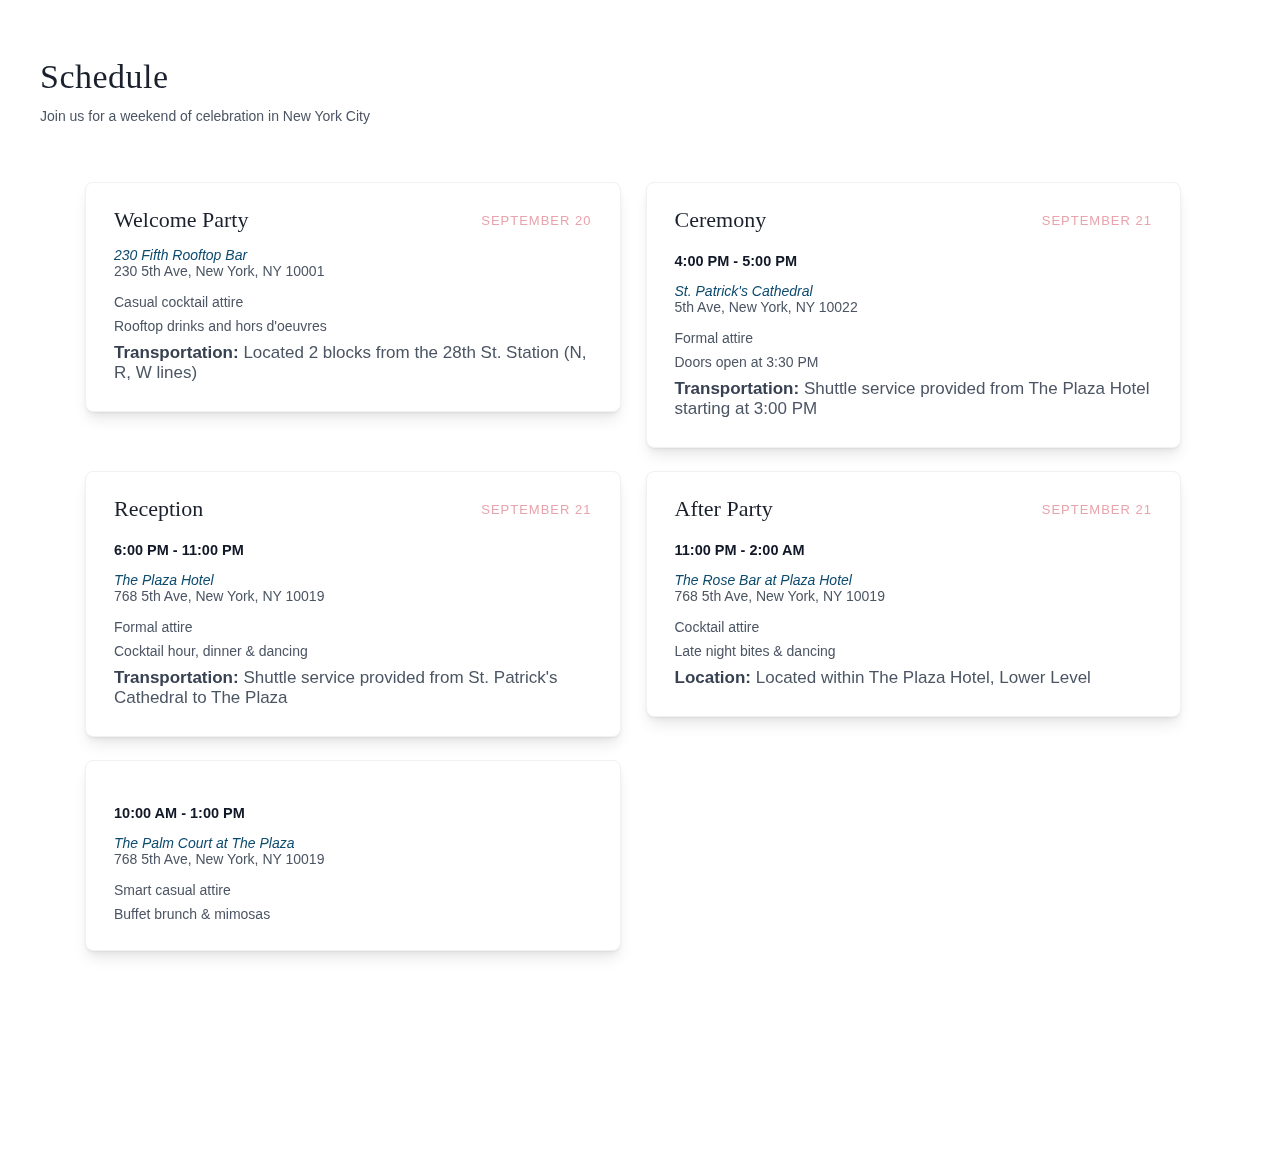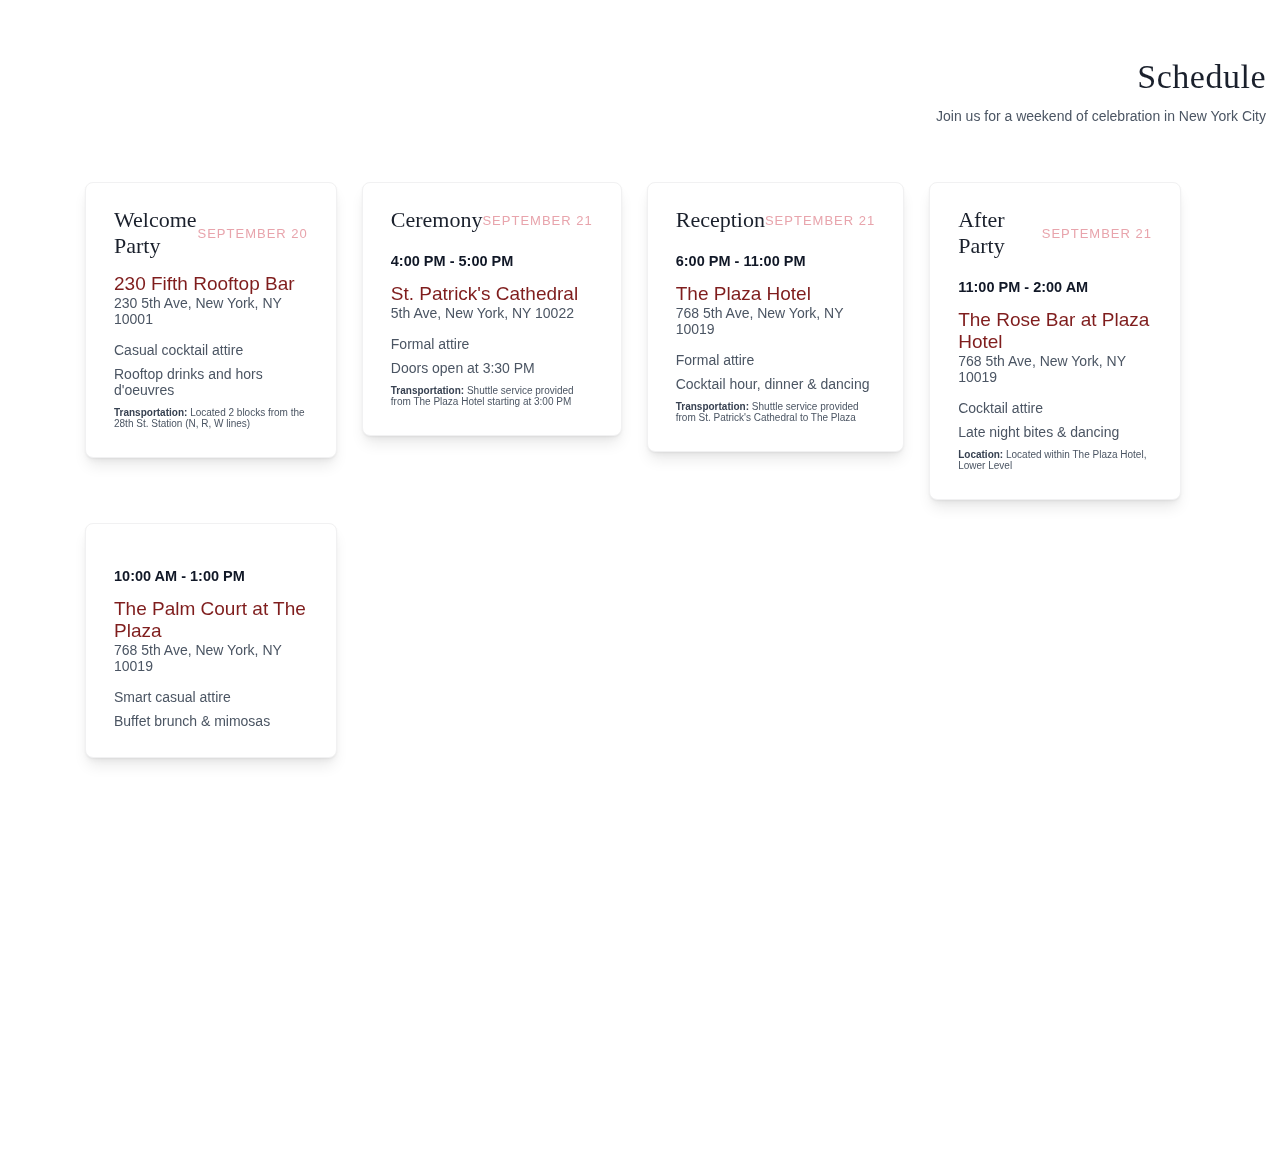--- a/index.html
+++ b/index.html
@@ -5,41 +5,41 @@
   * { margin: 0; padding: 0; box-sizing: border-box; }
 
   html, body {
     background: #ffffff;
     font-family: "Liberation Sans", "DejaVu Sans", sans-serif;
     color: #1f2937;
   }
 
   body { min-height: 1171px; width: 1266px; margin: 0 auto; }
 
-  .page-header { text-align: right; padding-top: 58px; }
+  .page-header { text-align: left; padding-top: 58px; padding-left: 40px; }
 
   .page-title {
     font-family: "Liberation Serif", "DejaVu Serif", serif;
     font-weight: 500;
     font-size: 34px;
     letter-spacing: 0.5px;
     color: #1a202c;
   }
 
   .page-subtitle {
     margin-top: 12px;
     font-size: 14px;
     color: #4b5563;
   }
 
   .events-grid {
     width: 1096px;
     margin: 58px auto 0 auto;
     display: grid;
-    grid-template-columns: 1fr 1fr 1fr 1fr;
+    grid-template-columns: 1fr 1fr;
     column-gap: 25px;
     row-gap: 23px;
     align-items: start;
   }
 
   .event-card {
     background: #ffffff;
     border: 1px solid #f1f1f2;
     border-radius: 8px;
     padding: 24px 28px 28px 28px;
@@ -72,22 +72,23 @@
 
   .event-time {
     margin-top: 20px;
     font-size: 14.5px;
     font-weight: 700;
     color: #111827;
   }
 
   .event-venue {
     margin-top: 14px;
-    font-size: 19px;
-    color: #7f1d1d;
+    font-size: 14px;
+    color: #0c4a6e;
+    font-style: italic;
   }
 
   .event-address {
     font-size: 14px;
     color: #4b5563;
   }
 
   .event-attire {
     margin-top: 15px;
     font-size: 14px;
@@ -95,21 +96,21 @@
   }
 
   .event-description {
     margin-top: 8px;
     font-size: 14px;
     color: #4b5563;
   }
 
   .event-note {
     margin-top: 9px;
-    font-size: 10px;
+    font-size: 17px;
     color: #4b5563;
   }
 
   .note-label {
     font-weight: 700;
     color: #374151;
   }
 </style>
 </head>
 <body>

